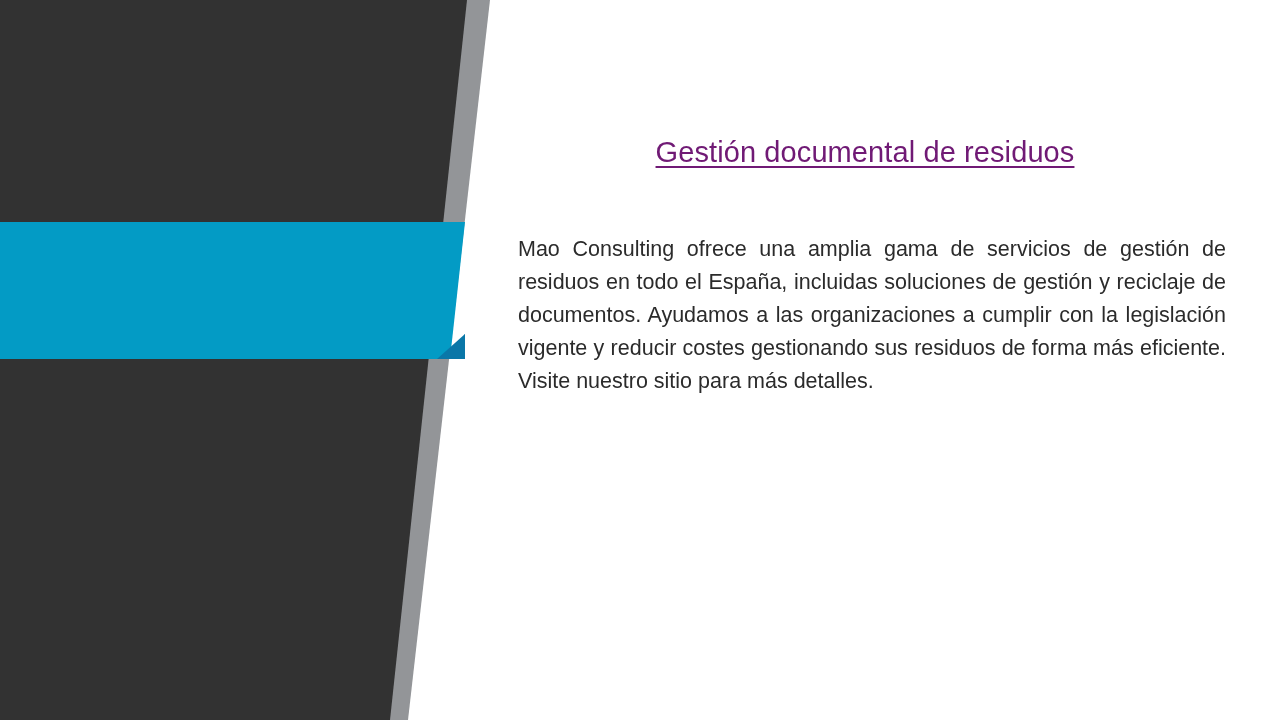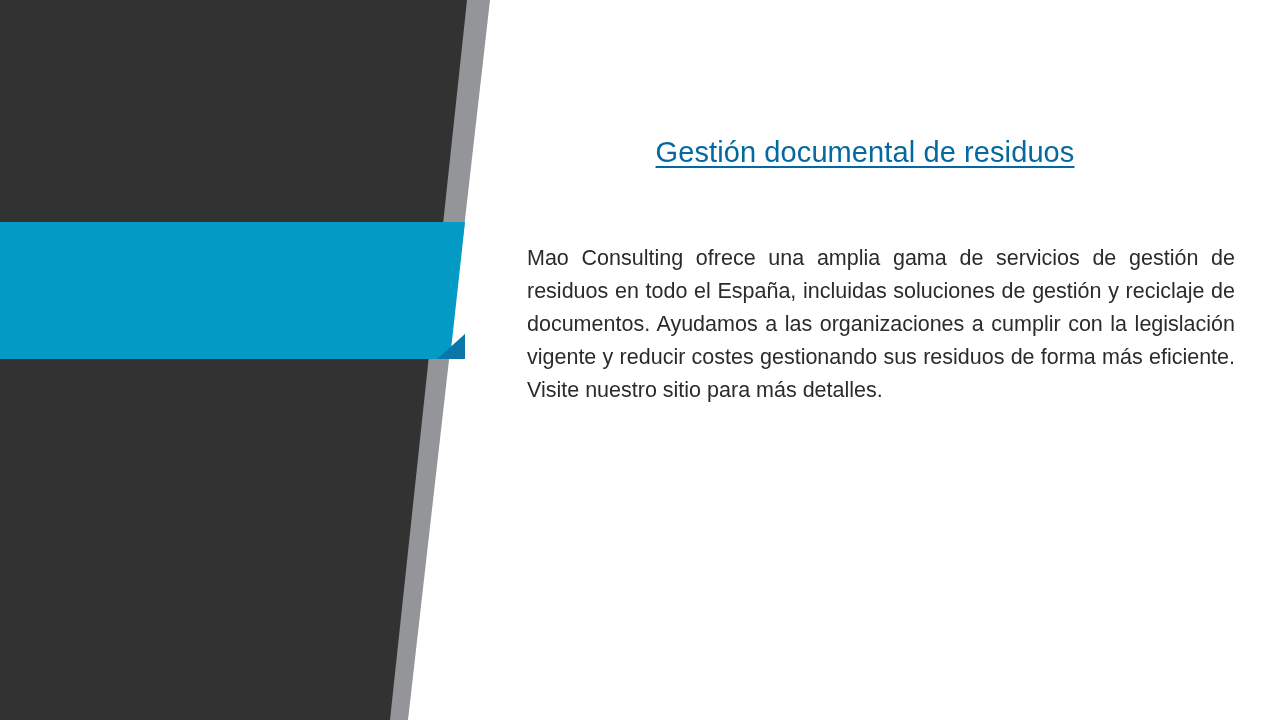--- a/index.html
+++ b/index.html
@@ -62,38 +62,38 @@
     top: 133px;
     left: 0;
     width: 708px;
     text-align: center;
   }
   .title-link {
     display: inline-block;
     font-family: "Liberation Sans", sans-serif;
     font-size: 29px;
     line-height: 38px;
-    color: #0369a1;
+    color: #701a75;
     text-decoration: underline;
     text-underline-offset: 4px;
     letter-spacing: 0.1px;
     cursor: pointer;
   }
   .body-text {
     position: absolute;
     top: 226px;
     left: 0;
     width: 708px;
     font-family: "Liberation Sans", sans-serif;
     font-size: 21.5px;
     line-height: 33px;
     color: #2b2b2b;
     text-align: justify;
     text-justify: inter-word;
-    margin: 16px;
+    margin: 7px;
   }
 </style>
 </head>
 <body>
 
 <div id="slide">
 
   <div class="deco-layer">
     <svg width="1280" height="720" viewBox="0 0 1280 720" xmlns="http://www.w3.org/2000/svg">
       <polygon points="0,0 490,0 408,720 0,720" fill="#939598"></polygon>

